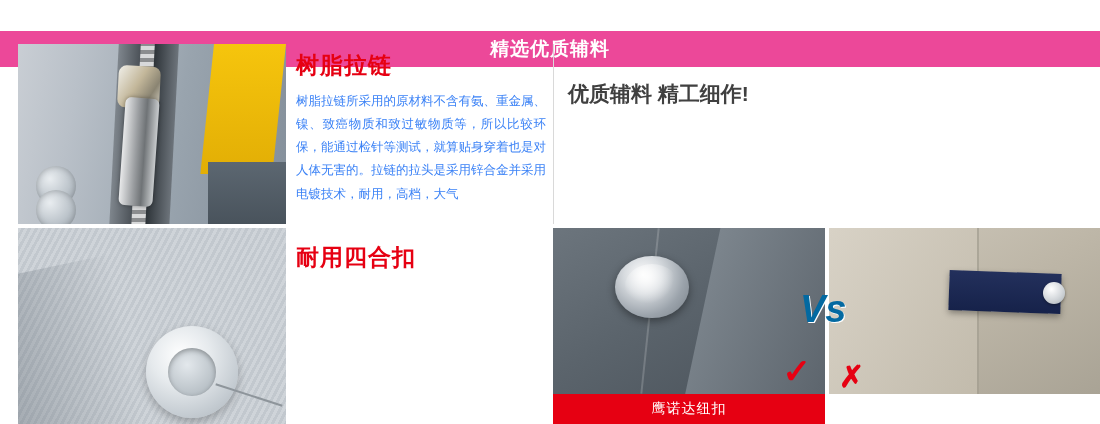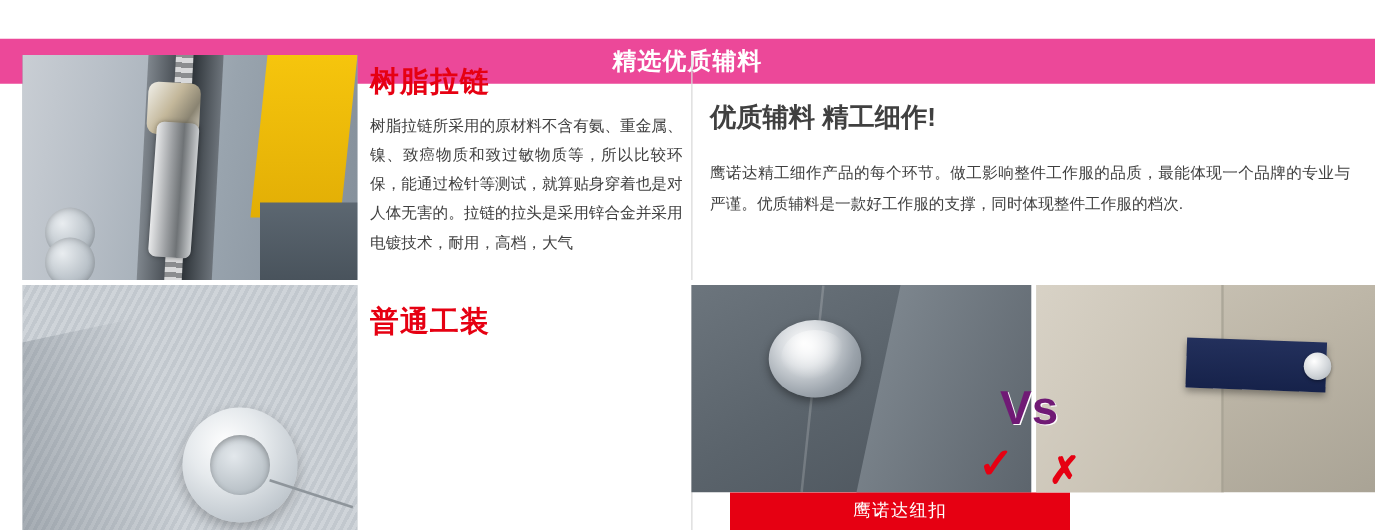--- a/index.html
+++ b/index.html
@@ -122,21 +122,21 @@
     width: 250px;
   }
   .heading-red {
     color: #e60012;
     font-size: 23px;
     font-weight: bold;
     margin-bottom: 9px;
     letter-spacing: 1px;
   }
   .body-text {
-    color: #404040;
+    color: #3b82f6;
     font-size: 12.5px;
     line-height: 1.85;
     text-align: justify;
   }
 
   .divider-v {
     position: absolute;
     left: 553px; top: 0;
     width: 1px; height: 180px;
     background: #d9d9d9;
@@ -291,21 +291,20 @@
     position: absolute;
     left: 0; bottom: 0;
     width: 272px; height: 30px;
     background: #e60012;
     color: #ffffff;
     font-size: 14px;
     display: flex;
     align-items: center;
     justify-content: center;
     letter-spacing: 1px;
-    margin-left: 31px;
   }
 
   .mark-check {
     position: absolute;
     right: 14px; bottom: 36px;
     color: #e60012;
     font-size: 34px;
     font-weight: bold;
     line-height: 1;
   }
@@ -313,24 +312,25 @@
     position: absolute;
     left: 10px; bottom: 32px;
     color: #e60012;
     font-size: 30px;
     font-weight: bold;
     line-height: 1;
   }
 
   .vs-badge {
     position: absolute;
-    left: 800px; top: 78px;
-    color: #701a75;
+    left: 800px; top: 60px;
+    color: #0369a1;
     font-size: 38px;
     font-weight: bold;
+    font-style: italic;
     text-shadow: 1px 1px 0 #ffffff;
     z-index: 5;
   }
 </style>
 </head>
 <body>
 
 <div class="page">
 
   <div class="header">
@@ -353,35 +353,34 @@
 
     <div class="text-zipper">
       <div class="heading-red">树脂拉链</div>
       <div class="body-text">树脂拉链所采用的原材料不含有氨、重金属、镍、致癌物质和致过敏物质等，所以比较环保，能通过检针等测试，就算贴身穿着也是对人体无害的。拉链的拉头是采用锌合金并采用电镀技术，耐用，高档，大气</div>
     </div>
 
     <div class="divider-v"></div>
 
     <div class="right-block">
       <div class="heading-dark">优质辅料 精工细作!</div>
-      <div class="body-text">鹰诺达精工细作产品的每个环节。做工影响整件工作服的品质，最能体现一个品牌的专业与严谨。优质辅料是一款好工作服的支撑，同时体现整件工作服的档次.</div>
     </div>
   </div>
 
   <div class="row2">
 
     <div class="photo-snap">
       <div class="snap-bg"></div>
       <div class="snap-shadow"></div>
       <div class="snap-button"></div>
       <div class="snap-thread"></div>
     </div>
 
     <div class="text-snap">
-      <div class="heading-red">普通工装</div>
+      <div class="heading-red">耐用四合扣</div>
     </div>
 
     <div class="divider-v2"></div>
 
     <div class="compare left">
       <div class="compare-photo">
         <div class="cp-left-bg"></div>
         <div class="cp-left-fold"></div>
         <div class="cp-left-seam"></div>
         <div class="cp-left-snap"></div>

